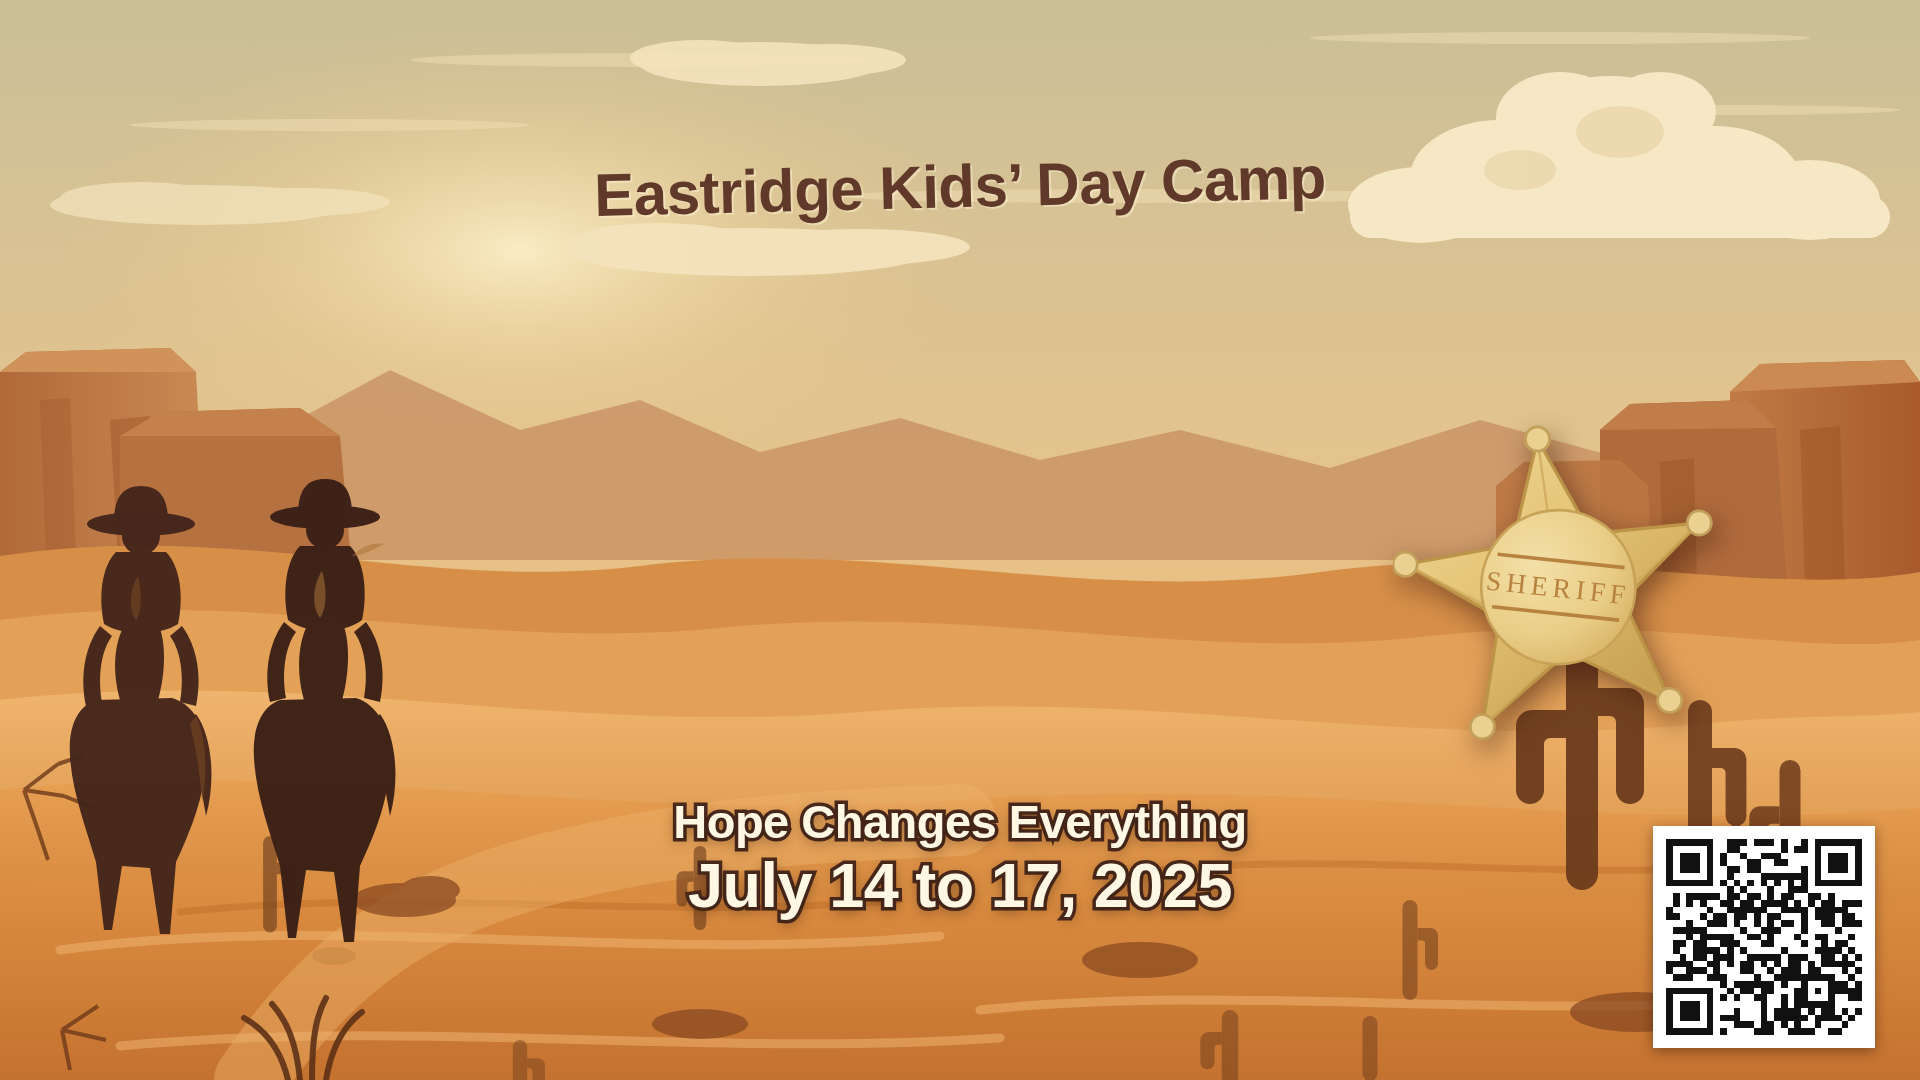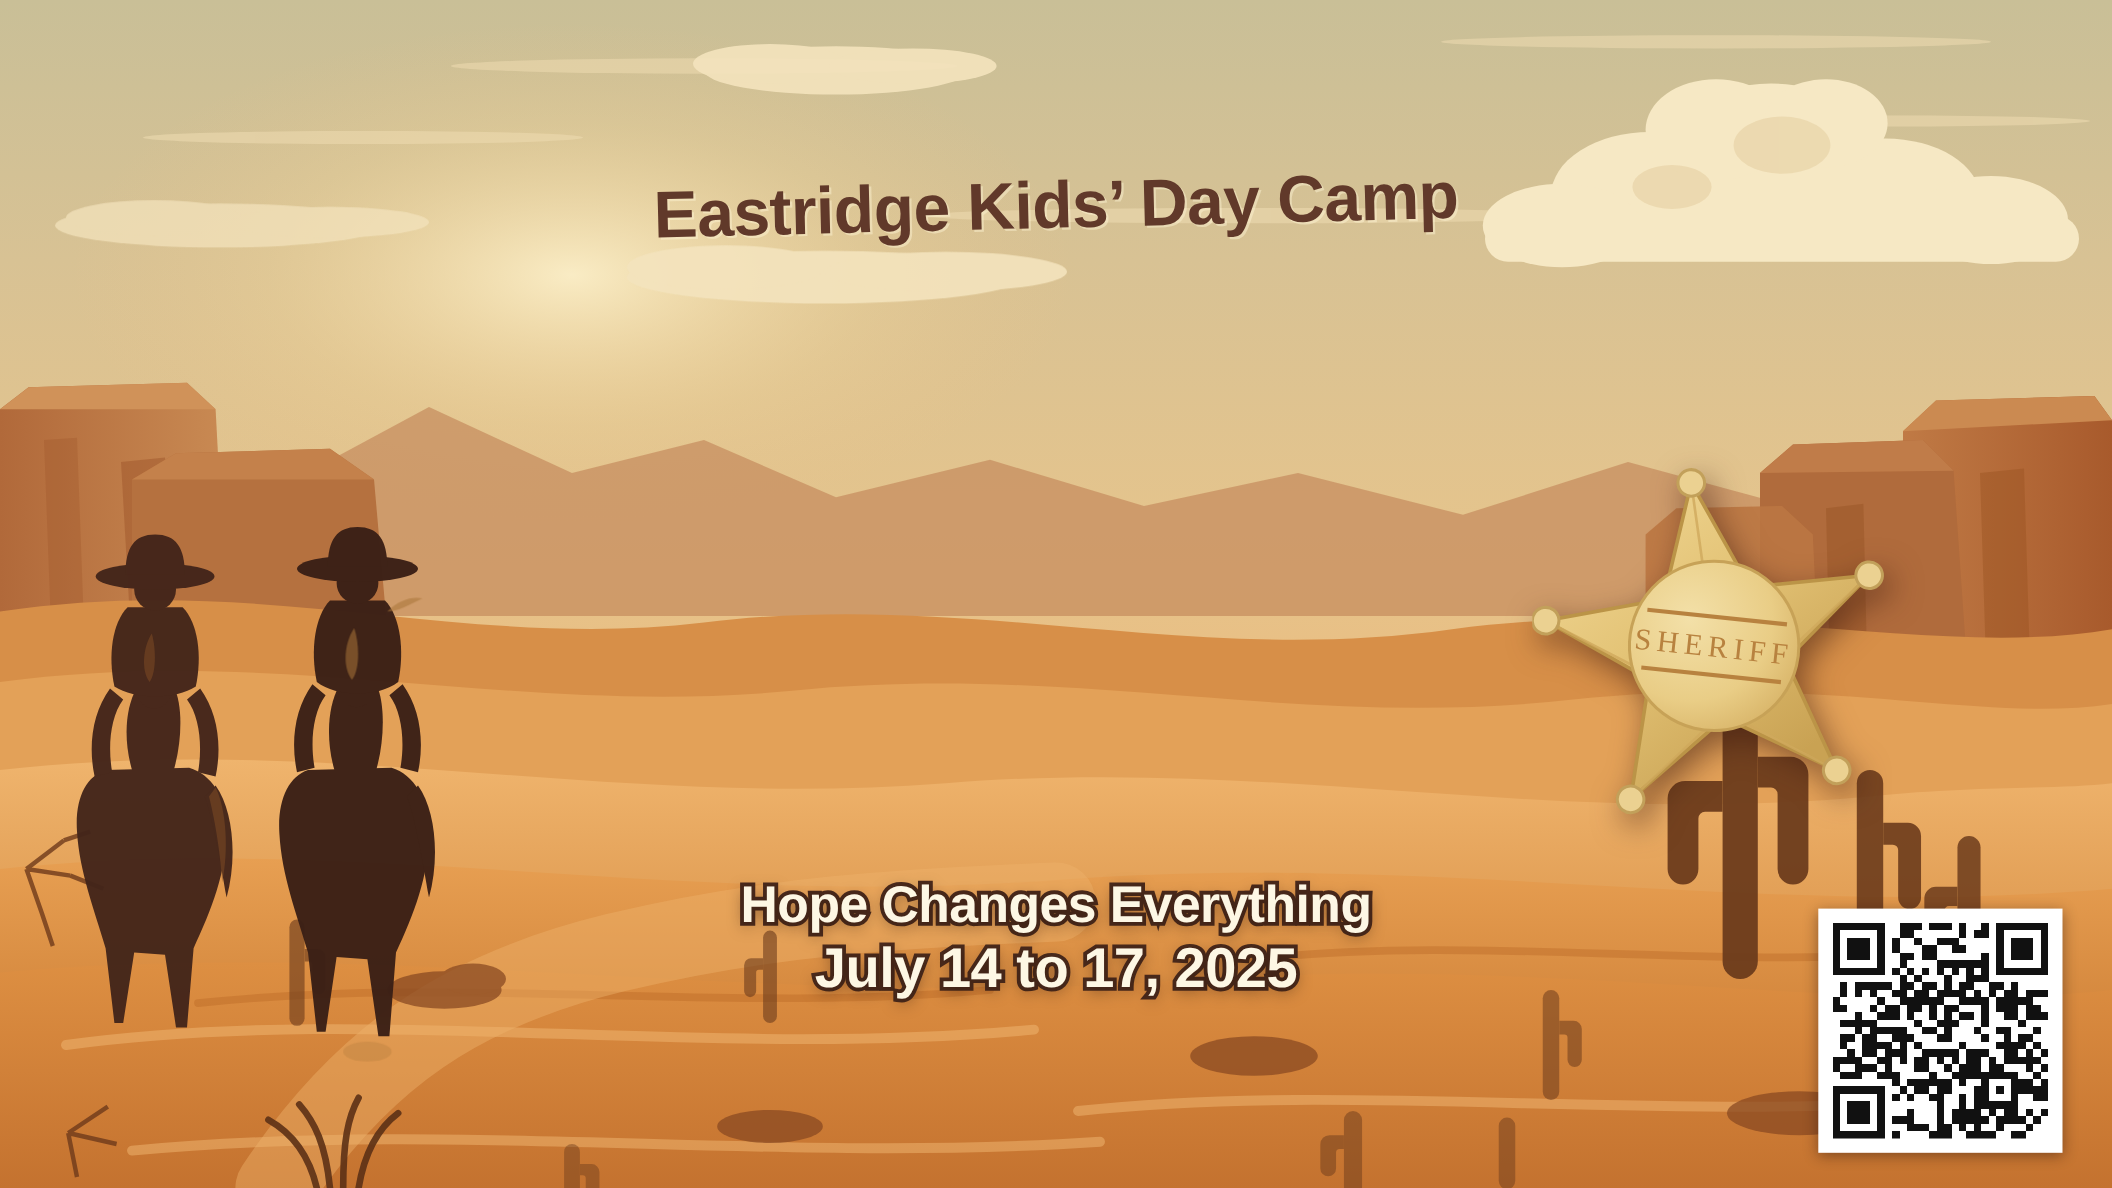--- a/index.html
+++ b/index.html
@@ -82,21 +82,21 @@
     font-size: 47px;
     font-weight: 700;
     color: #fdf7e4;
     letter-spacing: -0.5px;
     line-height: 1.04;
     -webkit-text-stroke: 7px #4a2a1c;
     paint-order: stroke fill;
     text-shadow: 0 4px 14px rgba(50,25,12,.55);
     white-space: nowrap;
   }
-  .tagline.t2 { font-size: 51px; margin-top: 6px; }
+  .tagline.t2 { font-size: 63px; margin-top: 6px; }
 
   
   .badge {
     position: absolute;
     left: 1393px;
     top: 420px;
     width: 330px;
     height: 330px;
     filter: drop-shadow(6px 10px 14px rgba(60,26,14,.55));
   }

